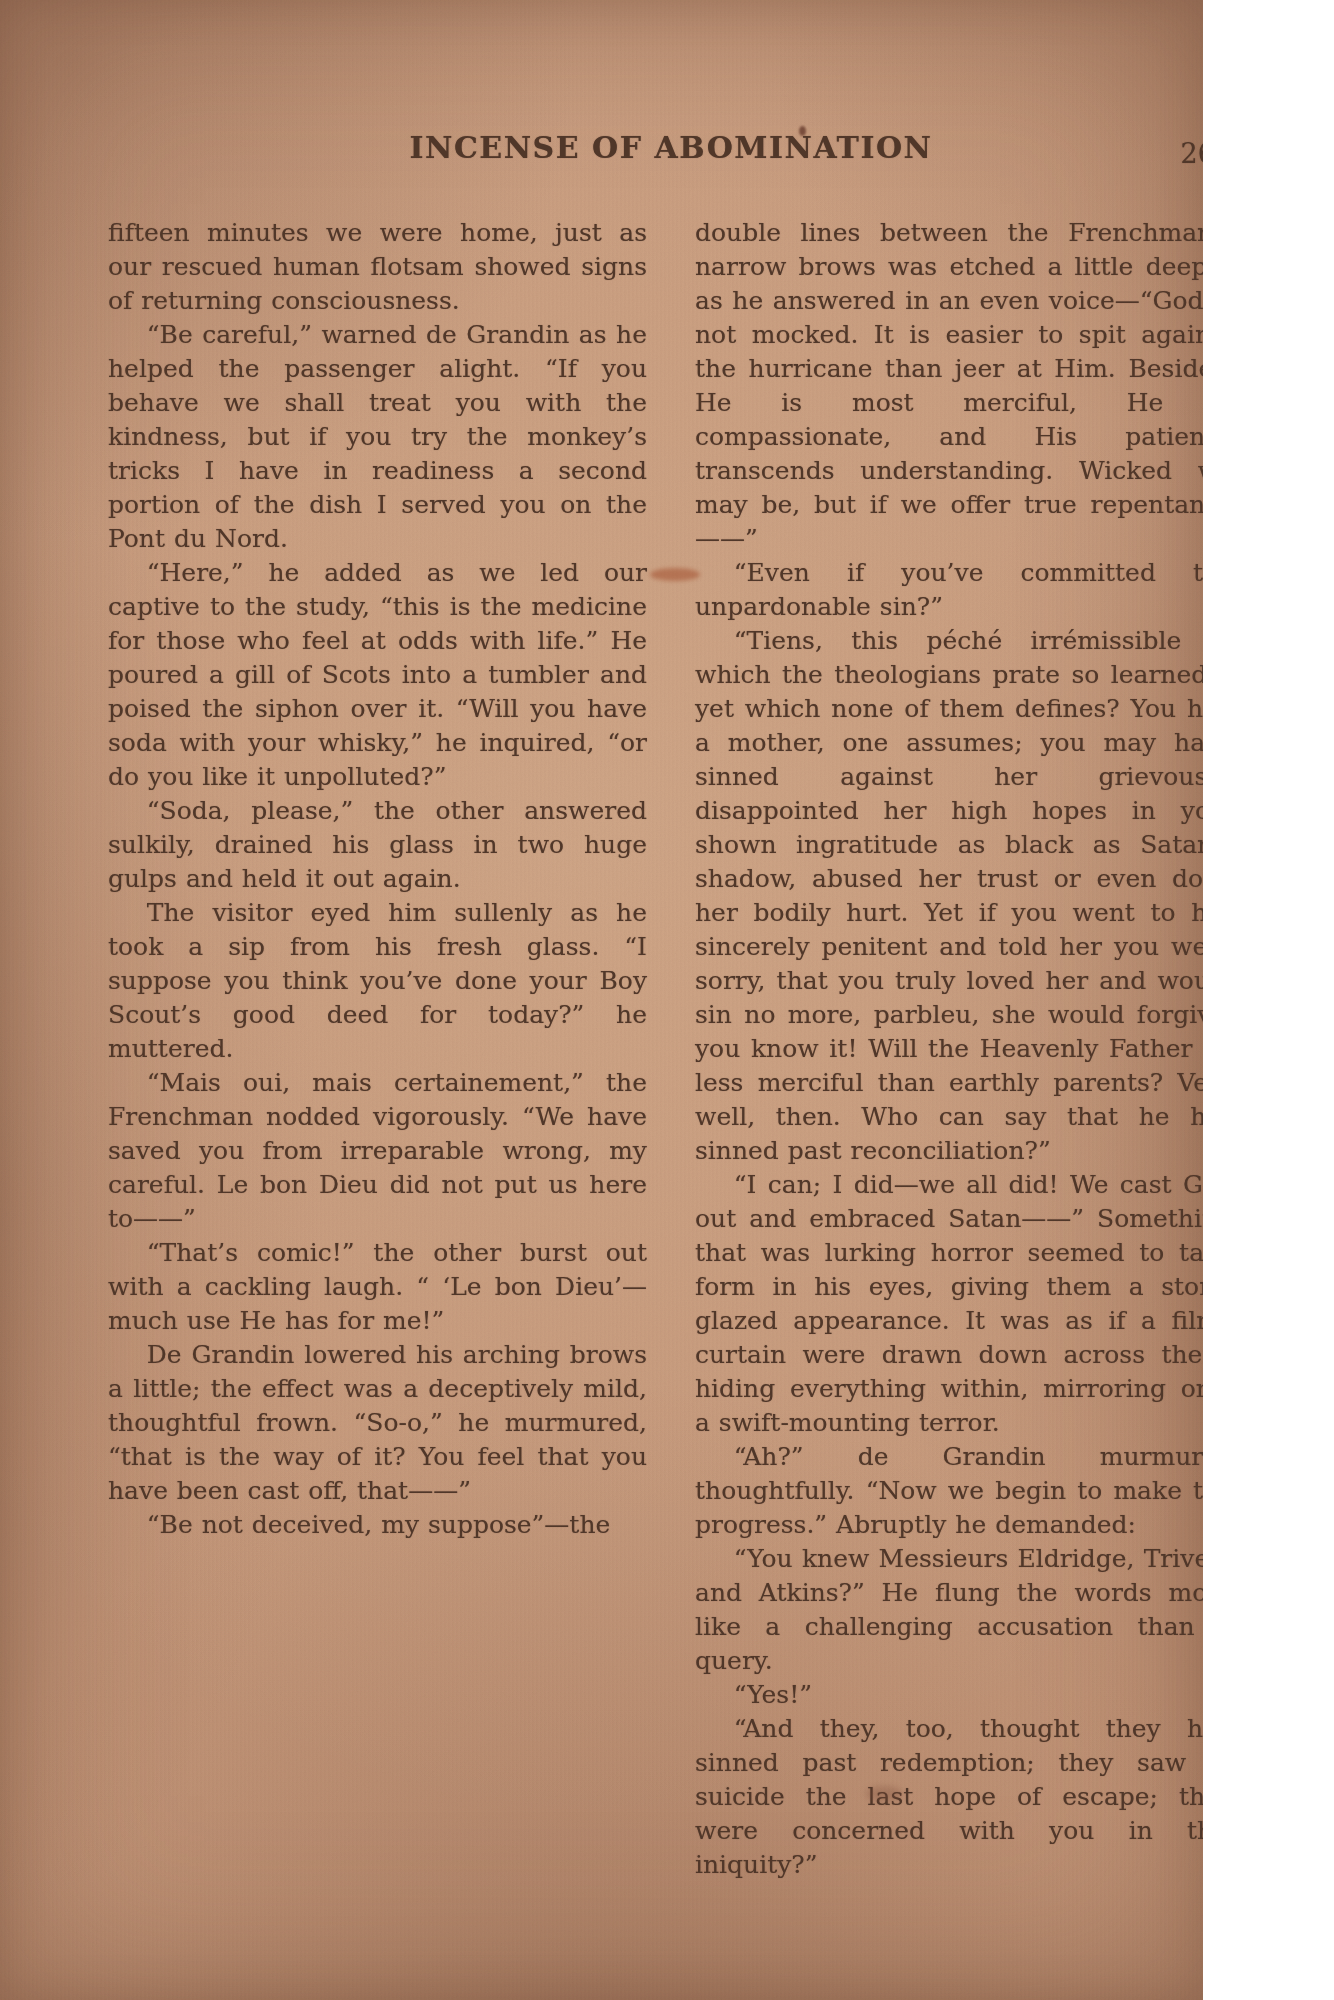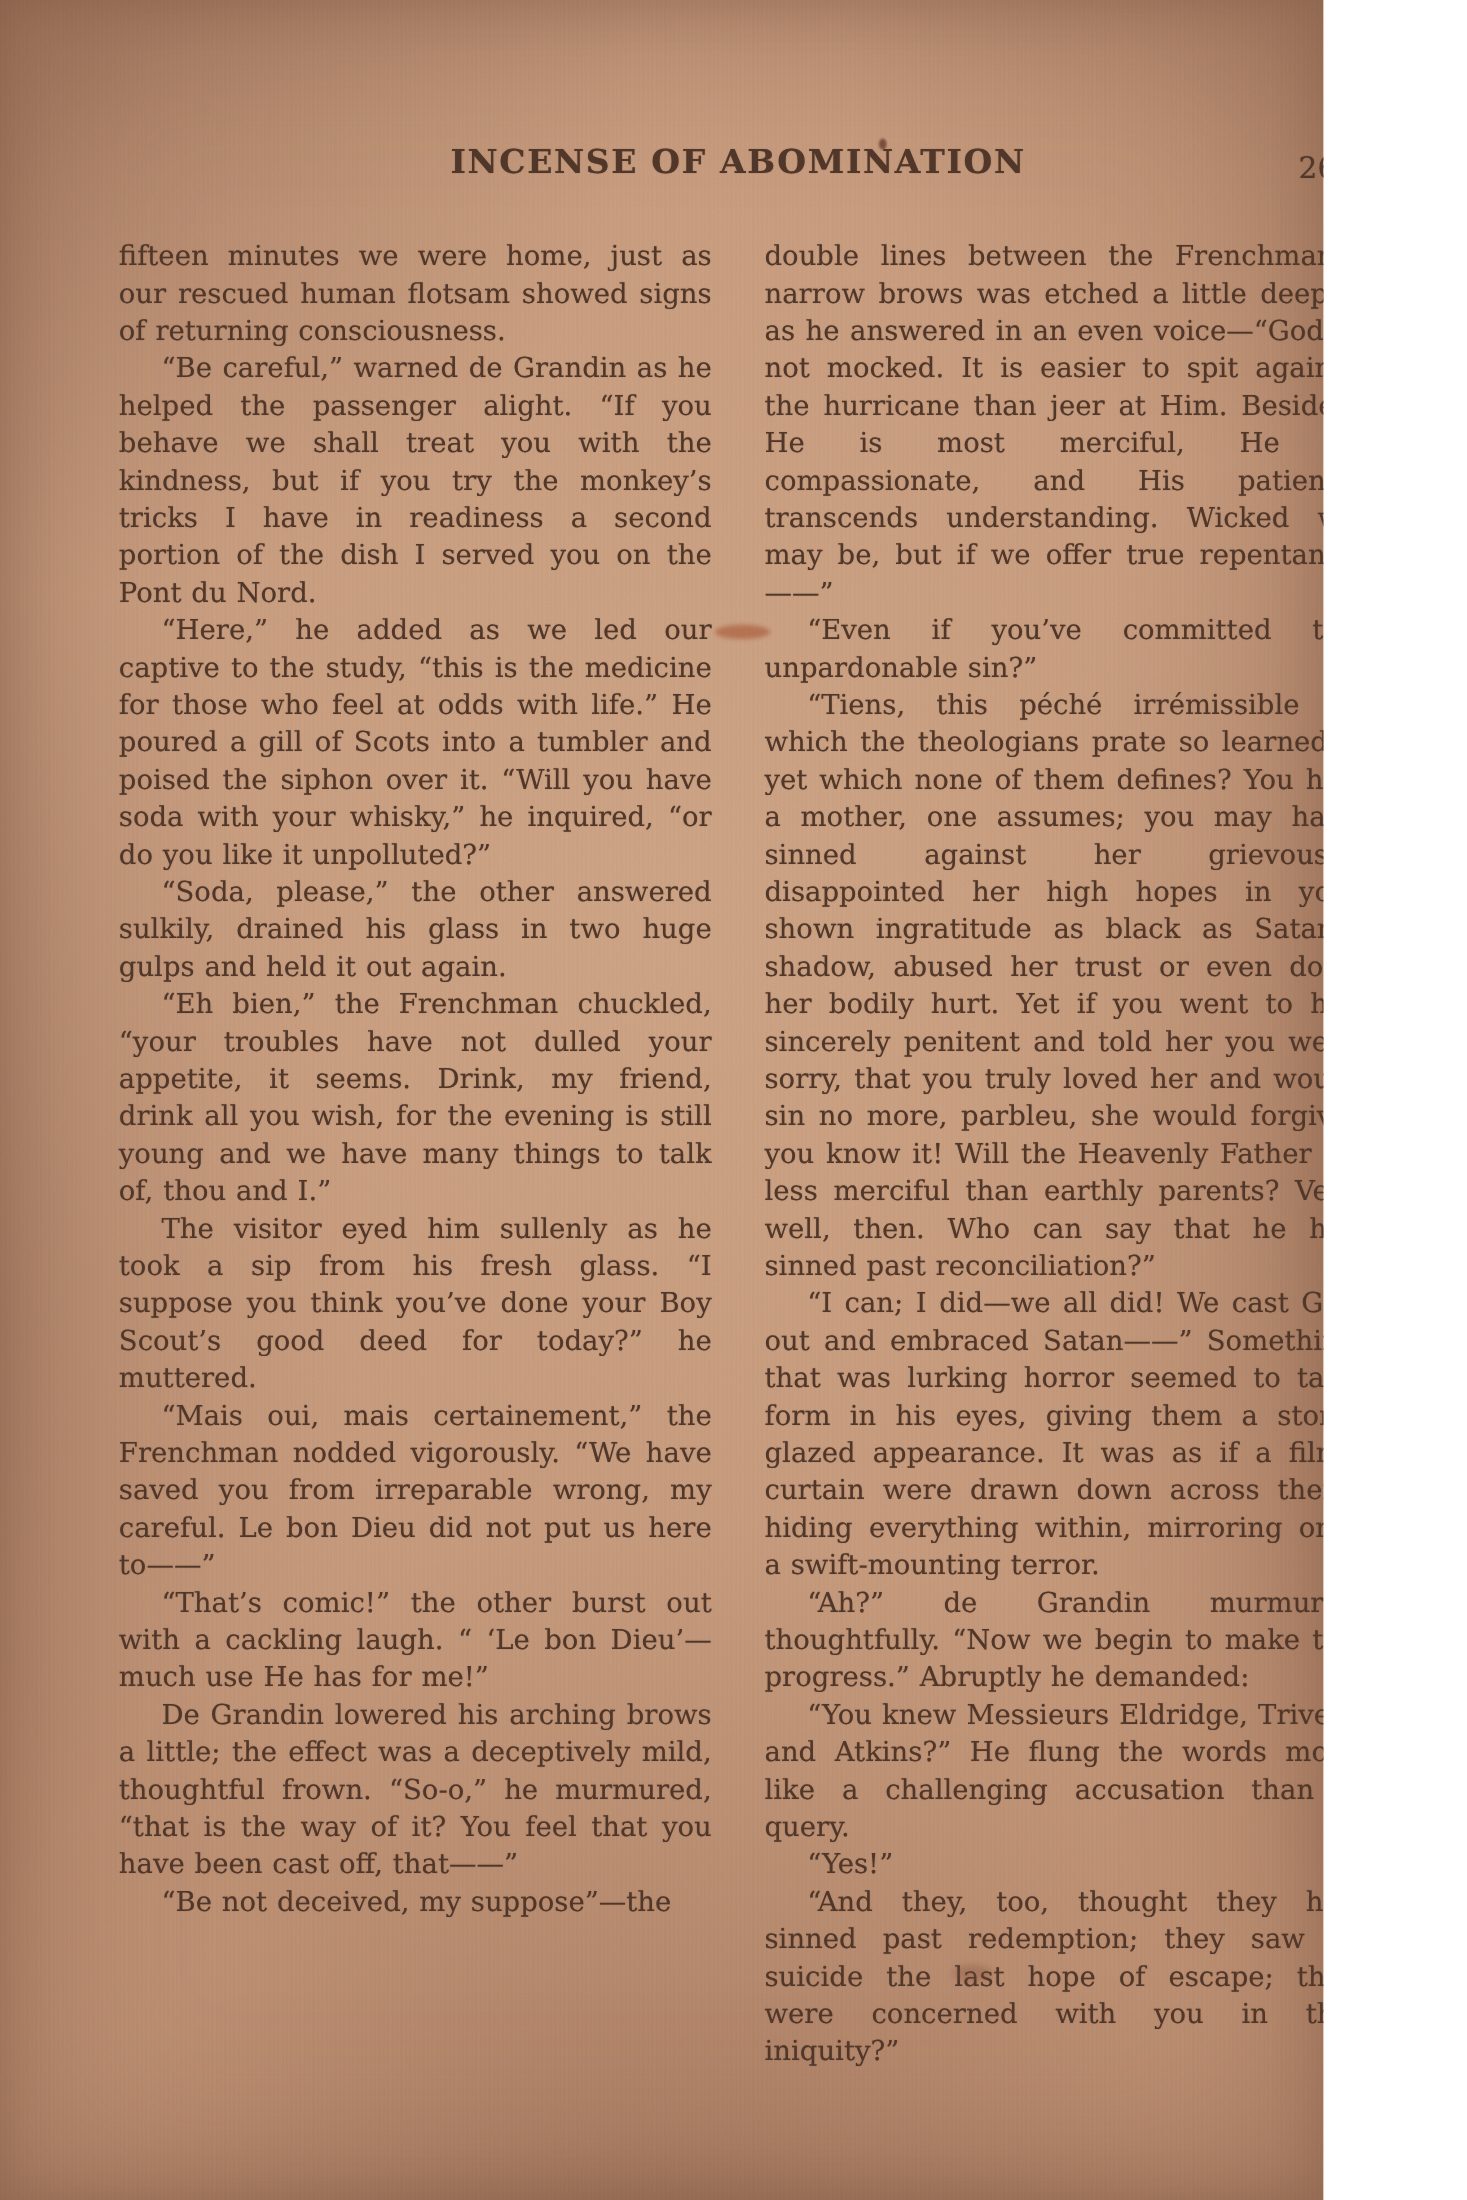--- a/index.html
+++ b/index.html
@@ -74,21 +74,20 @@
     <div class="running-title">INCENSE OF ABOMINATION</div>
     <div class="page-number">263</div>
   </div>
 
   <div class="columns">
     <div class="column">
         <p class="para"><span>fifteen minutes we were home, just as our rescued human flotsam showed signs of returning consciousness.</span></p>
         <p class="para indent"><span>“Be careful,” warned de Grandin as he helped the passenger alight. “If you behave we shall treat you with the kindness, but if you try the monkey’s tricks I have in readiness a second portion of the dish I served you on the </span><span class="it">Pont du Nord.</span></p>
         <p class="para indent"><span>“Here,” he added as we led our captive to the study, “this is the medicine for those who feel at odds with life.” He poured a gill of Scots into a tumbler and poised the siphon over it. “Will you have soda with your whisky,” he inquired, “or do you like it unpolluted?”</span></p>
         <p class="para indent"><span>“Soda, please,” the other answered sulkily, drained his glass in two huge gulps and held it out again.</span></p>
-        <p class="para indent"><span>“</span><span class="it">Eh bien,</span><span>” the Frenchman chuckled, “your troubles have not dulled your appetite, it seems. Drink, my friend, drink all you wish, for the evening is still young and we have many things to talk of, thou and I.”</span></p>
         <p class="para indent"><span>The visitor eyed him sullenly as he took a sip from his fresh glass. “I suppose you think you’ve done your Boy Scout’s good deed for today?” he muttered.</span></p>
         <p class="para indent"><span>“</span><span class="it">Mais oui, mais certainement,</span><span>” the Frenchman nodded vigorously. “We have saved you from irreparable wrong, my careful. </span><span class="it">Le bon Dieu</span><span> did not put us here to——”</span></p>
         <p class="para indent"><span>“That’s comic!” the other burst out with a cackling laugh. “ ‘</span><span class="it">Le bon Dieu</span><span>’—much use </span><span class="it">He</span><span> has for me!”</span></p>
         <p class="para indent"><span>De Grandin lowered his arching brows a little; the effect was a deceptively mild, thoughtful frown. “So-o,” he murmured, “that is the way of it? You feel that you have been cast off, that——”</span></p>
         <p class="para indent"><span>“Be not deceived, my suppose”—the</span></p>
       </div>
     <div class="column">
         <p class="para"><span>double lines between the Frenchman’s narrow brows was etched a little deeper as he answered in an even voice—“God is not mocked. It is easier to spit against the hurricane than jeer at Him. Besides, He is most merciful, He is compassionate, and His patience transcends understanding. Wicked we may be, but if we offer true repentance——”</span></p>
         <p class="para indent"><span>“Even if you’ve committed the unpardonable sin?”</span></p>
         <p class="para indent"><span>“</span><span class="it">Tiens,</span><span> this </span><span class="it">péché irrémissible</span><span> of which the theologians prate so learnedly, yet which none of them defines? You had a mother, one assumes; you may have sinned against her grievously, disappointed her high hopes in you, shown ingratitude as black as Satan’s shadow, abused her trust or even done her bodily hurt. Yet if you went to her sincerely penitent and told her you were sorry, that you truly loved her and would sin no more, </span><span class="it">parbleu,</span><span> she would forgive, you know it! Will the Heavenly Father be less merciful than earthly parents? Very well, then. Who can say that he has sinned past reconciliation?”</span></p>

